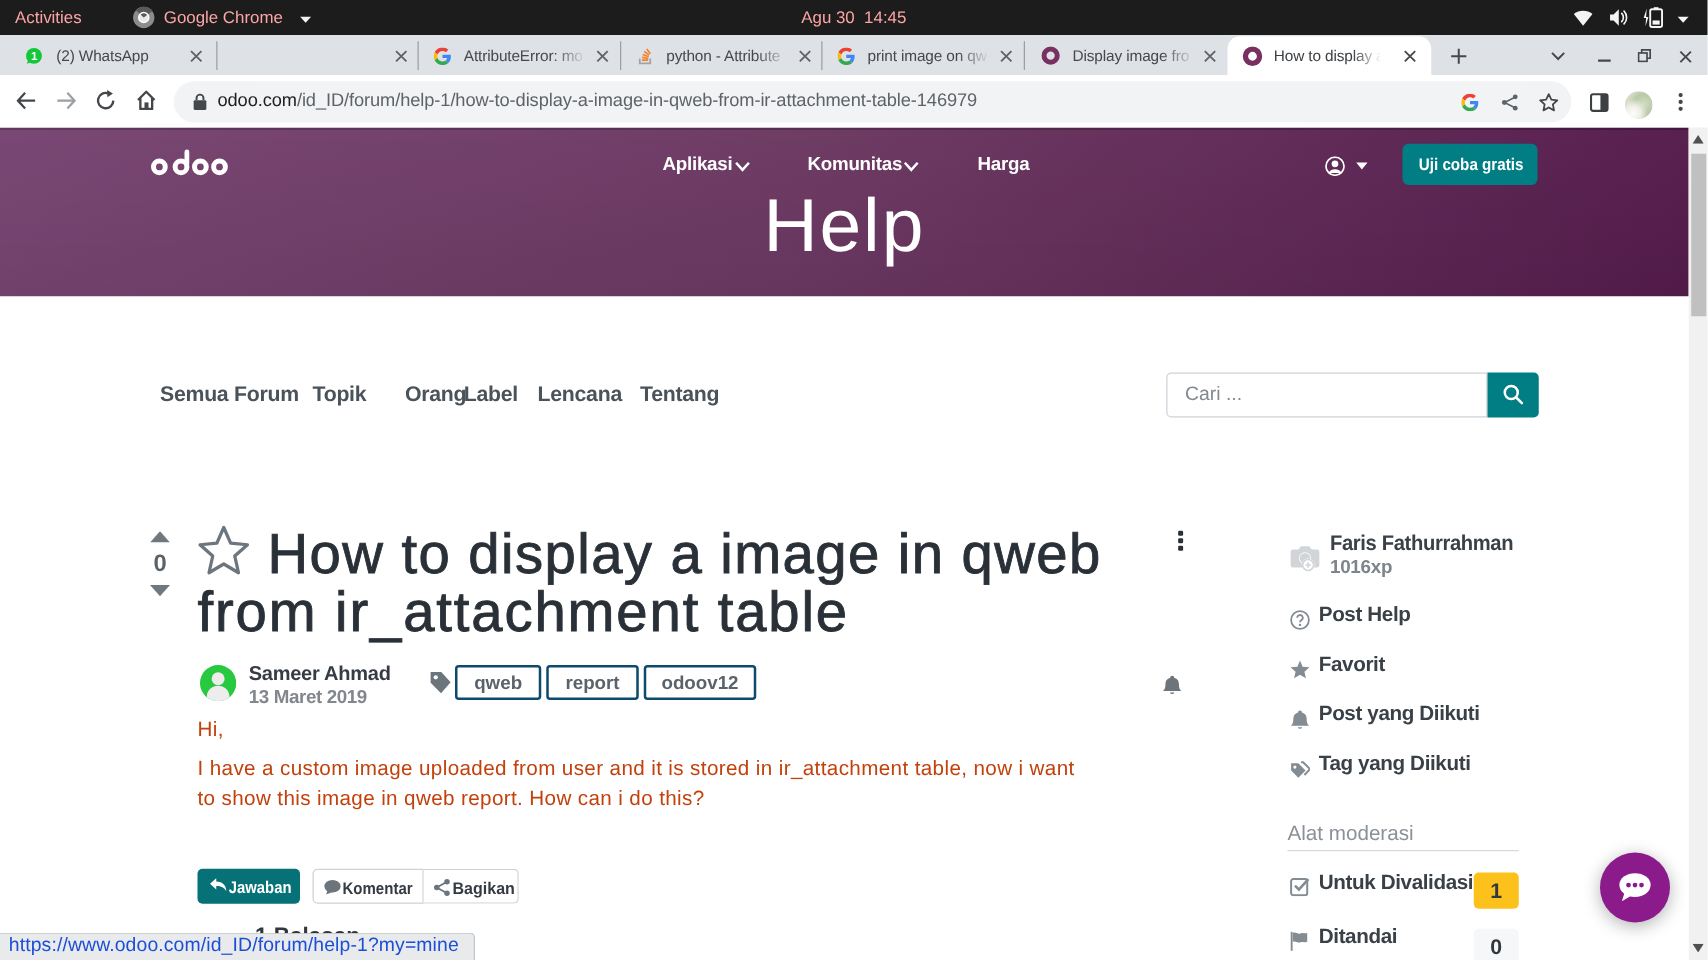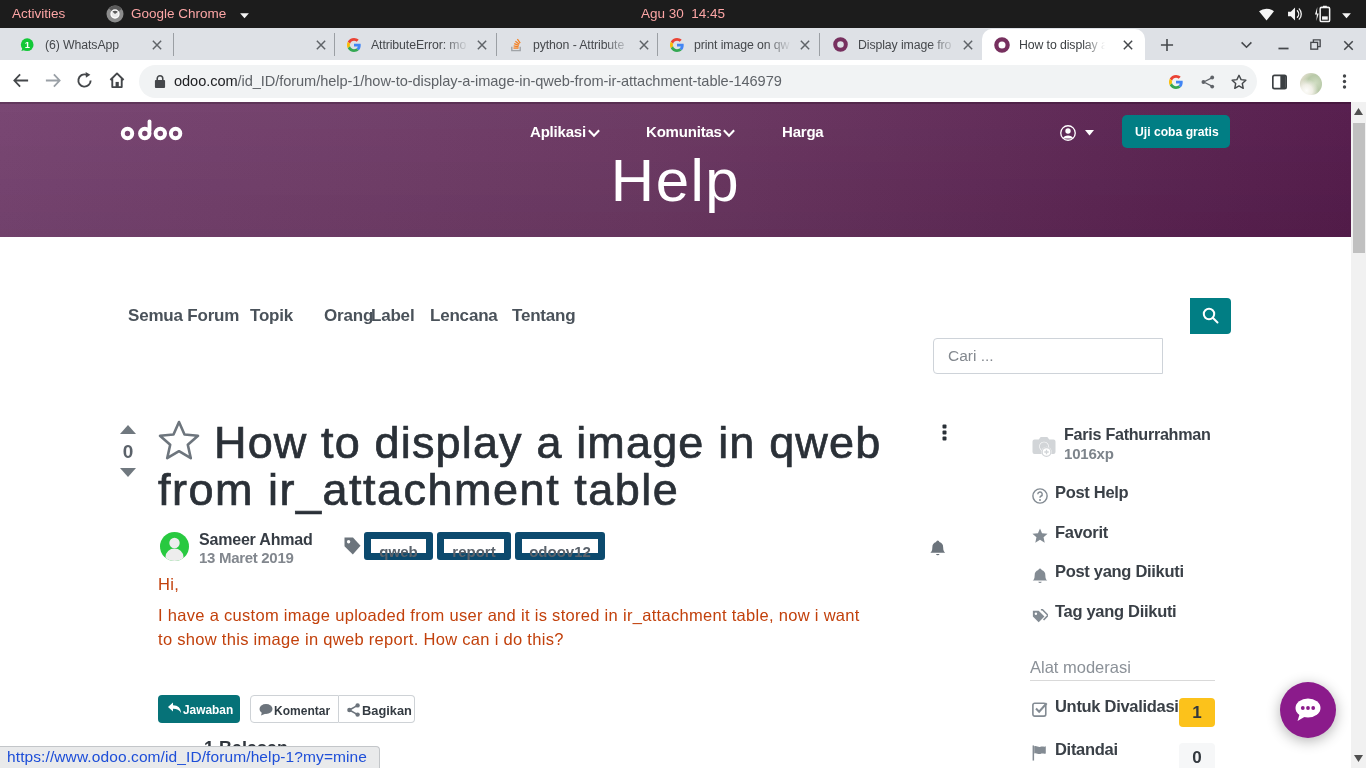--- a/index.html
+++ b/index.html
@@ -21,25 +21,25 @@
 #pill { position:absolute; left:139px; top:5px; width:1118px; height:33px; background:#f1f3f4; border-radius:17px; }
 #urltxt { position:absolute; left:35px; top:8px; font-size:14.6px; color:#202124; letter-spacing:-0.07px; white-space:nowrap; }
 
 #page { position:absolute; left:0; top:102px; width:1351px; height:666px; background:#fff; overflow:hidden; }
 #phead { position:absolute; left:0; top:0; width:1351px; height:135px; border-top:2px solid rgba(0,0,0,0.13); background:linear-gradient(rgba(255,255,255,0.02) 0%, rgba(0,0,0,0.05) 100%), linear-gradient(to right,#774471 0%,#6b3862 48%,#551c4c 100%); }
 .nav { position:absolute; top:19px; color:#fff; font-size:15px; font-weight:700; letter-spacing:-0.2px; }
 #help { position:absolute; left:0; top:47px; width:1351px; text-align:center; color:#fff; font-size:60px; font-weight:400; line-height:1; letter-spacing:1.5px; }
 
 .fnav { position:absolute; top:204px; font-size:17px; font-weight:700; color:#4a525a; letter-spacing:-0.2px; }
 
-#sinput { position:absolute; left:933px; top:196px; width:230px; height:36px; border:1px solid #ced3d9; border-radius:4px 0 0 4px;margin-top:40px; }
+#sinput { position:absolute; left:933px; top:196px; width:257px; height:36px; border:1px solid #ced3d9; border-radius:4px 0 0 4px; }
 #sbtn { position:absolute; left:1190px; top:196px; width:41px; height:36px; background:#017e84; border-radius:0 4px 4px 0; }
 
 .title-line { position:absolute; font-size:45px; font-weight:400; color:#2a3037; letter-spacing:0.9px; white-space:nowrap; line-height:1; -webkit-text-stroke:0.7px #2a3037; }
-.pill { position:absolute; top:430px; height:28px; border:7px solid #0c4a6e; border-radius:3px; background:#fff; font-size:15px; font-weight:700; color:#5a626b; text-align:center; line-height:26px; }
+.pill { position:absolute; top:430px; height:28px; border:2px solid #0c4a6e; border-radius:3px; background:#fff; font-size:15px; font-weight:700; color:#5a626b; text-align:center; line-height:26px; }
 .btxt { font-size:16.5px; color:#c2410c; letter-spacing:0.3px; }
 .sbitem { position:absolute; left:1055px; font-size:16.5px; font-weight:700; color:#3a4047; white-space:nowrap; letter-spacing:-0.3px; line-height:1; }
 .sicon { position:absolute; left:1032px; width:16px; height:16px; }
 
 #sbar { position:absolute; left:1351px; top:102px; width:15px; height:666px; background:#f1f1f1; }
 #sthumb { position:absolute; left:1.5px; top:21px; width:12px; height:130px; background:#c0c0c0; }
 
 #tooltip { position:absolute; left:0; top:746px; width:380px; height:22px; background:#e9eaeb; border:1px solid #c3c6c9; border-left:none; border-bottom:none; border-radius:0 4px 0 0; }
 #tooltip span { position:absolute; left:7px; top:0.5px; font-size:15.5px; color:#1d4ed8; letter-spacing:0.1px; }
 </style>
@@ -82,21 +82,21 @@
 
 <div id="tabbar">
   <div id="activetab"></div>
 
   <div class="tab" style="left:12px; width:161px;">
     <svg class="abs" style="left:8px; top:10px;" width="14" height="14" viewBox="0 0 15 15">
       <circle cx="7.7" cy="7.2" r="6.8" fill="#12c837"></circle>
       <path d="M3 10 L1.5 14 L6 12.5 Z" fill="#12c837"></path>
       <text x="7.9" y="10.8" font-size="10" font-weight="bold" fill="#fff" text-anchor="middle" font-family="Liberation Sans">1</text>
     </svg>
-    <span class="ttl" style="left:33px;">(6) WhatsApp</span>
+    <span class="ttl" style="left:33px;">(2) WhatsApp</span>
   </div>
 
 
   <div class="tab" style="left:334px; width:161px;">
     <svg class="abs gico" style="left:13px; top:10px;" width="14" height="14" viewBox="0 0 48 48">
         <path fill="#EA4335" d="M24 9.5c3.54 0 6.71 1.22 9.21 3.6l6.85-6.85C35.9 2.38 30.47 0 24 0 14.62 0 6.51 5.38 2.56 13.22l7.98 6.19C12.43 13.72 17.74 9.5 24 9.5z"></path>
         <path fill="#4285F4" d="M46.98 24.55c0-1.57-.15-3.09-.38-4.55H24v9.02h12.94c-.58 2.96-2.26 5.48-4.78 7.18l7.73 6c4.51-4.18 7.09-10.36 7.09-17.65z"></path>
         <path fill="#FBBC05" d="M10.53 28.59c-.48-1.45-.76-2.99-.76-4.59s.27-3.14.76-4.59l-7.98-6.19C.92 16.46 0 20.12 0 24c0 3.88.92 7.54 2.56 10.78l7.97-6.19z"></path>
         <path fill="#34A853" d="M24 48c6.48 0 11.93-2.13 15.89-5.81l-7.73-6c-2.15 1.45-4.92 2.3-8.16 2.3-6.26 0-11.57-4.22-13.47-9.91l-7.98 6.19C6.51 42.62 14.62 48 24 48z"></path>
       </svg>

